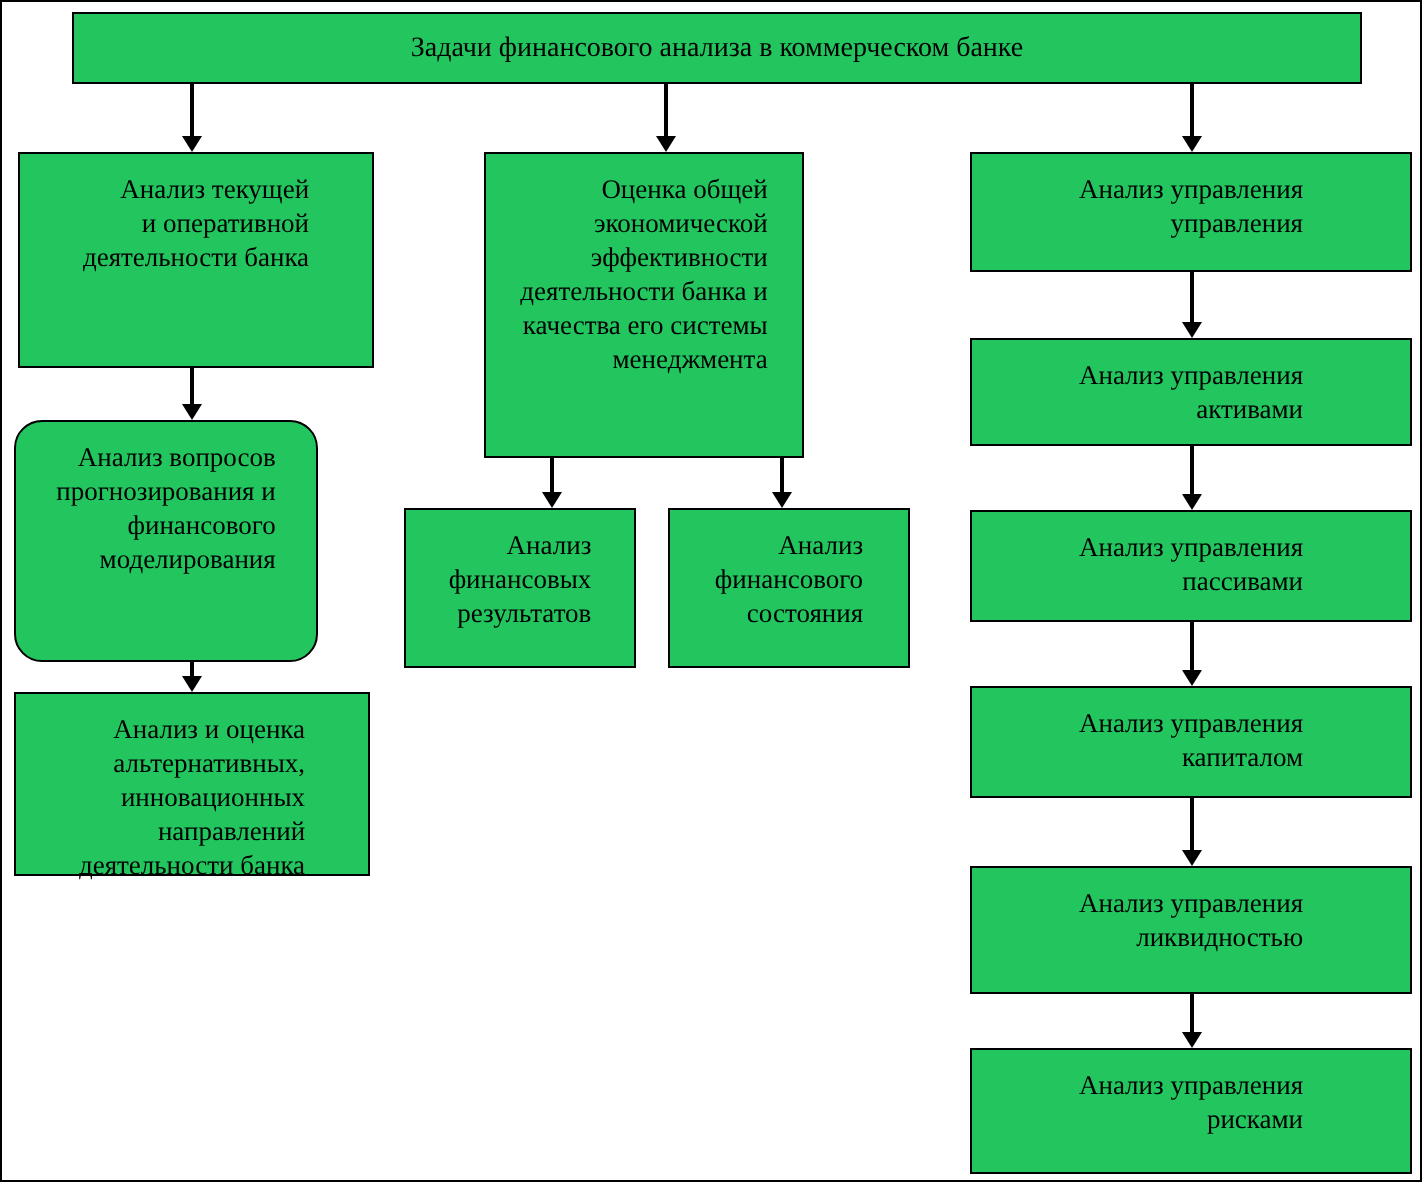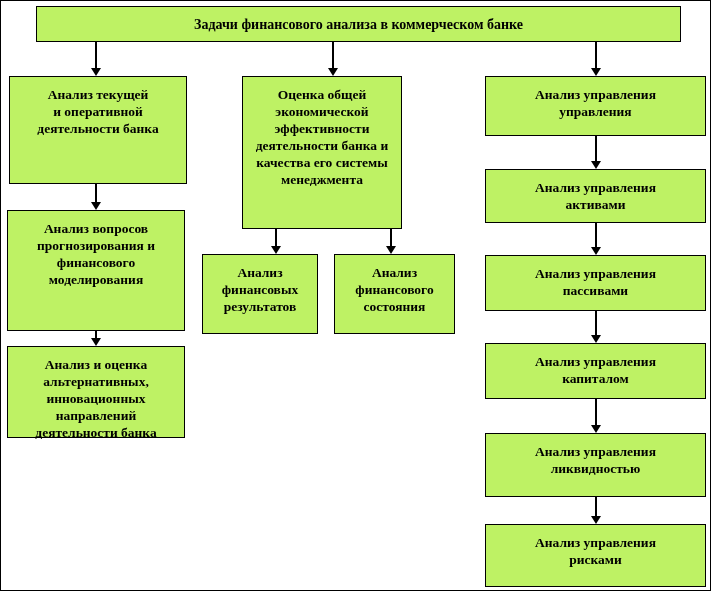--- a/index.html
+++ b/index.html
@@ -15,26 +15,26 @@
     border: 1px solid #000;
     background: #ffffff;
     font-family: "Liberation Serif", "DejaVu Serif", serif;
     color: #000;
     overflow: hidden;
   }
   .box {
     position: absolute;
     box-sizing: border-box;
     border: 1px solid #000;
-    background: #bef264;
+    background: #22c55e;
     display: flex;
     justify-content: center;
     align-items: flex-start;
-    text-align: center;
-    font-weight: bold;
+    text-align: right;
+    font-weight: normal;
     font-size: 13.5px;
     line-height: 17px;
     padding: 9px 5px 4px 5px;
     white-space: pre-line;
   }
   .box.title {
     align-items: center;
     padding: 0 6px;
     font-size: 14px;
   }
@@ -83,21 +83,21 @@
 
   <div class="box" style="left:8px; top:75px; width:178px; height:108px;">Анализ текущей
 и оперативной
 деятельности банка</div>
 
   <div class="arrow" style="left:89px; top:183px; height:26px;">
     <div class="shaft"></div>
     <div class="head"></div>
   </div>
 
-  <div class="box" style="left:6px; top:209px; width:178px; height:121px;">Анализ  вопросов
+  <div class="box" style="left:6px; top:209px; width:152px; height:121px;border-radius:14px;">Анализ  вопросов
 прогнозирования  и
 финансового
 моделирования</div>
 
   <div class="arrow" style="left:89px; top:330px; height:15px;">
     <div class="shaft"></div>
     <div class="head"></div>
   </div>
 
   <div class="box" style="left:6px; top:345px; width:178px; height:92px;">Анализ  и оценка

